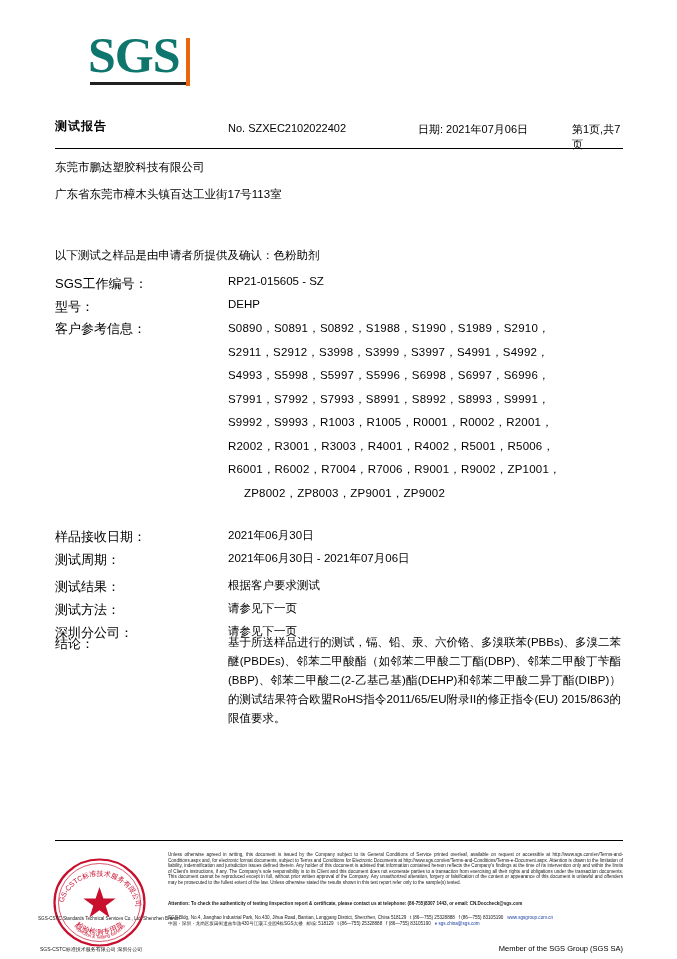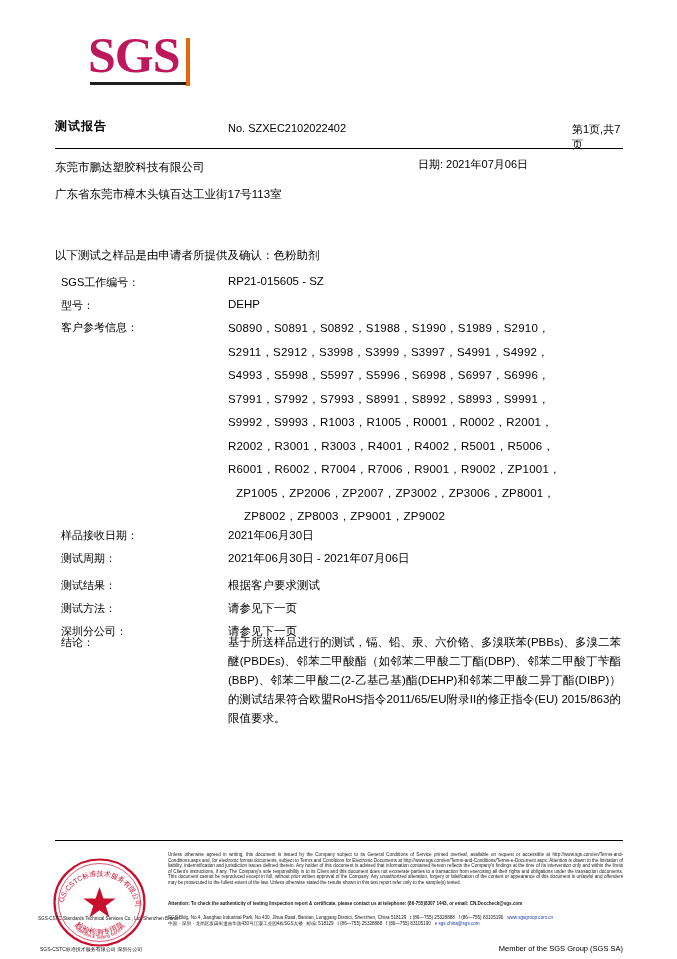--- a/index.html
+++ b/index.html
@@ -28,21 +28,21 @@
     left: 88px;
     top: 30px;
     width: 110px;
     height: 58px;
   }
   .logo-text {
     font-family: "Liberation Serif", "DejaVu Serif", serif;
     font-weight: bold;
     font-size: 50px;
     letter-spacing: -1px;
-    color: #be185d;
+    color: #0f766e;
     line-height: 50px;
   }
   .logo-rule {
     position: absolute;
     left: 2px;
     top: 52px;
     width: 96px;
     height: 3px;
     background: #221f1f;
   }
@@ -75,21 +75,20 @@
     position: absolute;
     left: 173px;
     top: 4px;
     font-size: 11px;
   }
   .doc-date {
     position: absolute;
     left: 363px;
     top: 4px;
     font-size: 11px;
-    margin-top: 35px;
   }
   .doc-page {
     position: absolute;
     left: 517px;
     top: 4px;
     font-size: 11px;
   }
   .hdr-rule {
     position: absolute;
     left: 55px;
@@ -114,22 +113,22 @@
 
   
   .sample-line {
     position: absolute;
     left: 55px;
     top: 248px;
     font-size: 11.5px;
   }
   .field-label {
     position: absolute;
-    left: 61px;
-    font-size: 11px;
+    left: 55px;
+    font-size: 13px;
   }
   .field-value {
     position: absolute;
     left: 228px;
     font-size: 11.5px;
   }
   .ref-lines {
     position: absolute;
     left: 228px;
     top: 317px;
@@ -261,21 +260,20 @@
   <div class="field-label" style="top:320px">客户参考信息：</div>
 
   <div class="ref-lines">
     <div>S0890，S0891，S0892，S1988，S1990，S1989，S2910，</div>
     <div>S2911，S2912，S3998，S3999，S3997，S4991，S4992，</div>
     <div>S4993，S5998，S5997，S5996，S6998，S6997，S6996，</div>
     <div>S7991，S7992，S7993，S8991，S8992，S8993，S9991，</div>
     <div>S9992，S9993，R1003，R1005，R0001，R0002，R2001，</div>
     <div>R2002，R3001，R3003，R4001，R4002，R5001，R5006，</div>
     <div>R6001，R6002，R7004，R7006，R9001，R9002，ZP1001，</div>
-    <div class="ref-indent">ZP1005，ZP2006，ZP2007，ZP3002，ZP3006，ZP8001，</div>
     <div class="ref-indent2">ZP8002，ZP8003，ZP9001，ZP9002</div>
   </div>
 
   <div class="field-label" style="top:528px">样品接收日期：</div>
   <div class="field-value" style="top:528px">2021年06月30日</div>
 
   <div class="field-label" style="top:551px">测试周期：</div>
   <div class="field-value" style="top:551px">2021年06月30日 - 2021年07月06日</div>
 
   <div class="field-label" style="top:578px">测试结果：</div>

